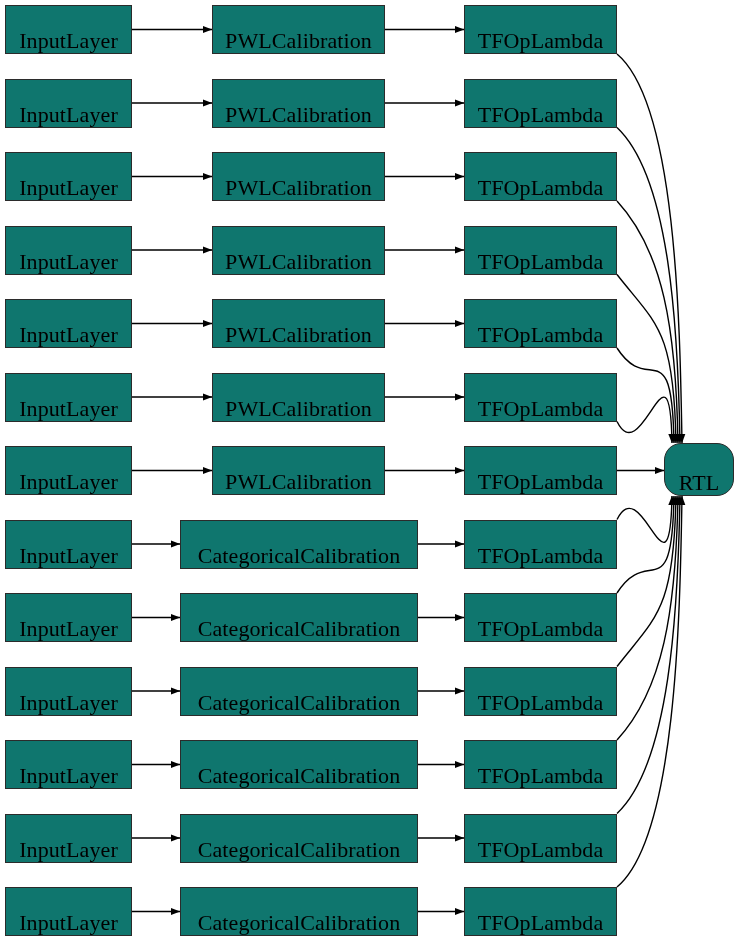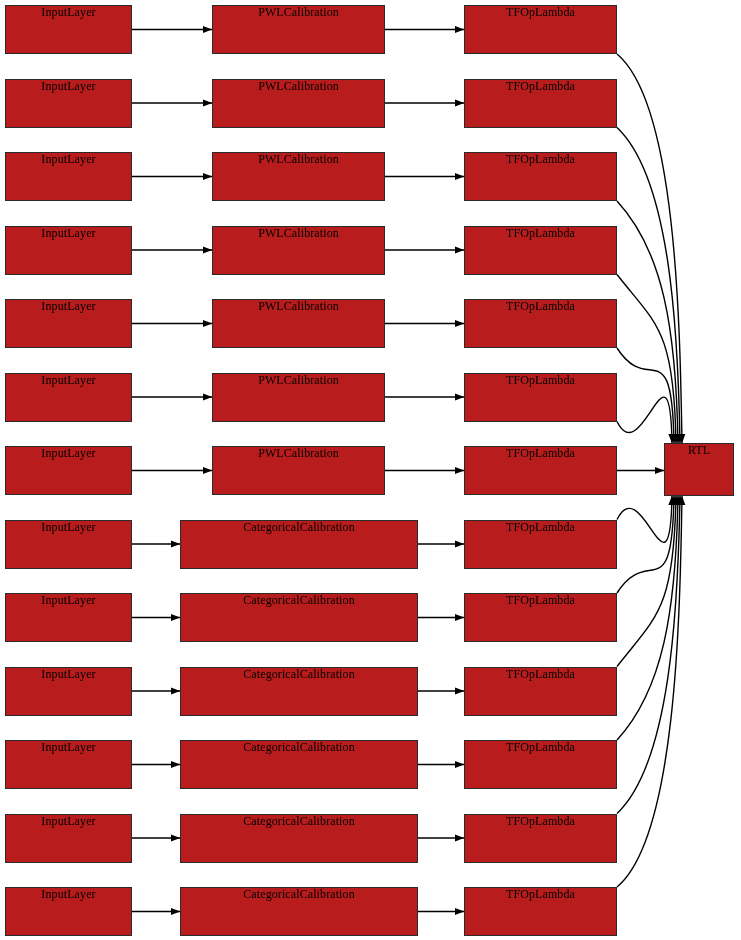--- a/index.html
+++ b/index.html
@@ -29,26 +29,26 @@
     position: absolute;
     left: 0;
     top: 0;
     width: 741px;
     height: 940px;
   }
   .node {
     position: absolute;
     box-sizing: border-box;
     border: 1.4px solid #2b2b2b;
-    background: #b91c1c;
+    background: #0f766e;
     display: flex;
-    align-items: flex-start;
+    align-items: flex-end;
     justify-content: center;
     color: #000000;
-    font-size: 12px;
+    font-size: 22px;
     line-height: 1;
     letter-spacing: 0.1px;
     white-space: nowrap;
     font-family: "Liberation Serif", "DejaVu Serif", serif;
   }
   .node-label {
     display: block;
     padding-bottom: 1px;
   }
 </style>
@@ -213,17 +213,17 @@
       </div>
       <div class="node" style="left: 5px; top: 887px; width: 127px; height: 49px;">
         <span class="node-label">InputLayer</span>
       </div>
       <div class="node" style="left: 180px; top: 887px; width: 238px; height: 49px;">
         <span class="node-label">CategoricalCalibration</span>
       </div>
       <div class="node" style="left: 464px; top: 887px; width: 153px; height: 49px;">
         <span class="node-label">TFOpLambda</span>
       </div>
-      <div class="node" style="left: 664px; top: 443px; width: 70px; height: 53px;">
+      <div class="node" style="left: 664px; top: 443px; width: 70px; height: 53px; border-radius: 17px;">
         <span class="node-label">RTL</span>
       </div>
     </div>
 </div>
 
 </body></html>

